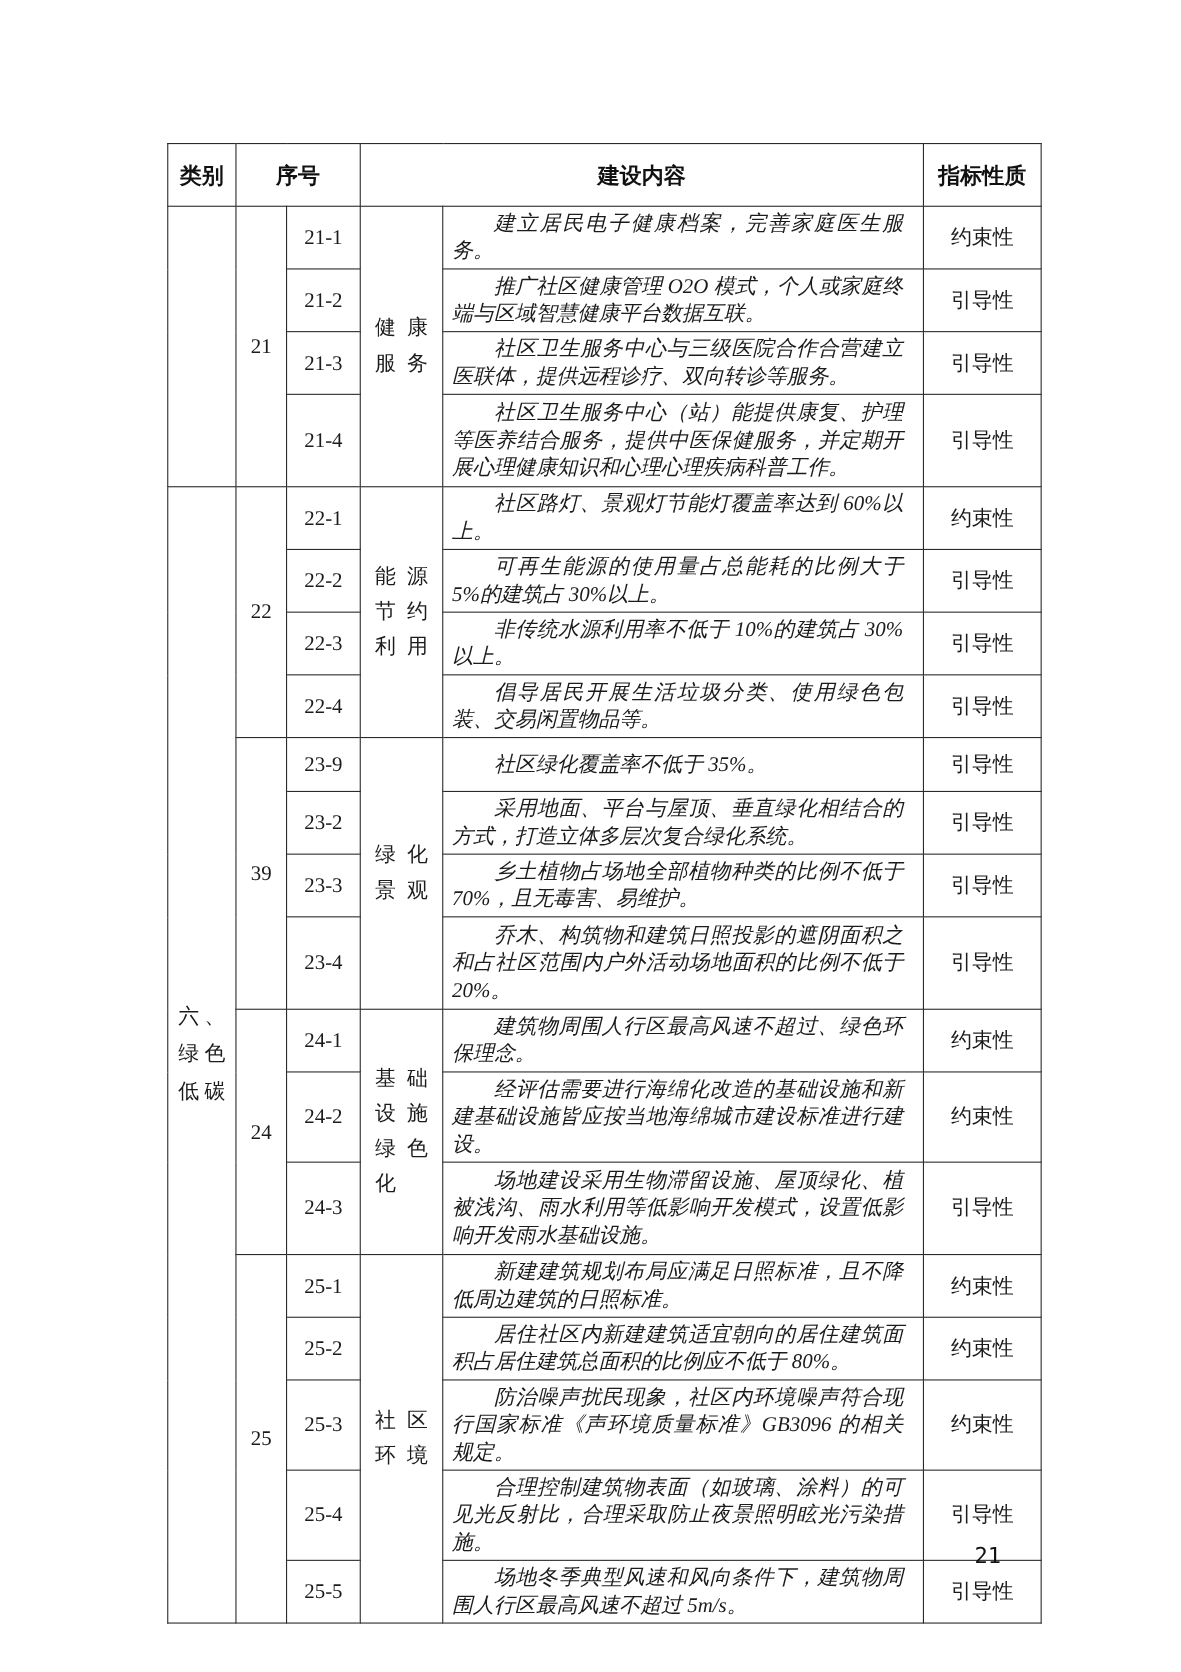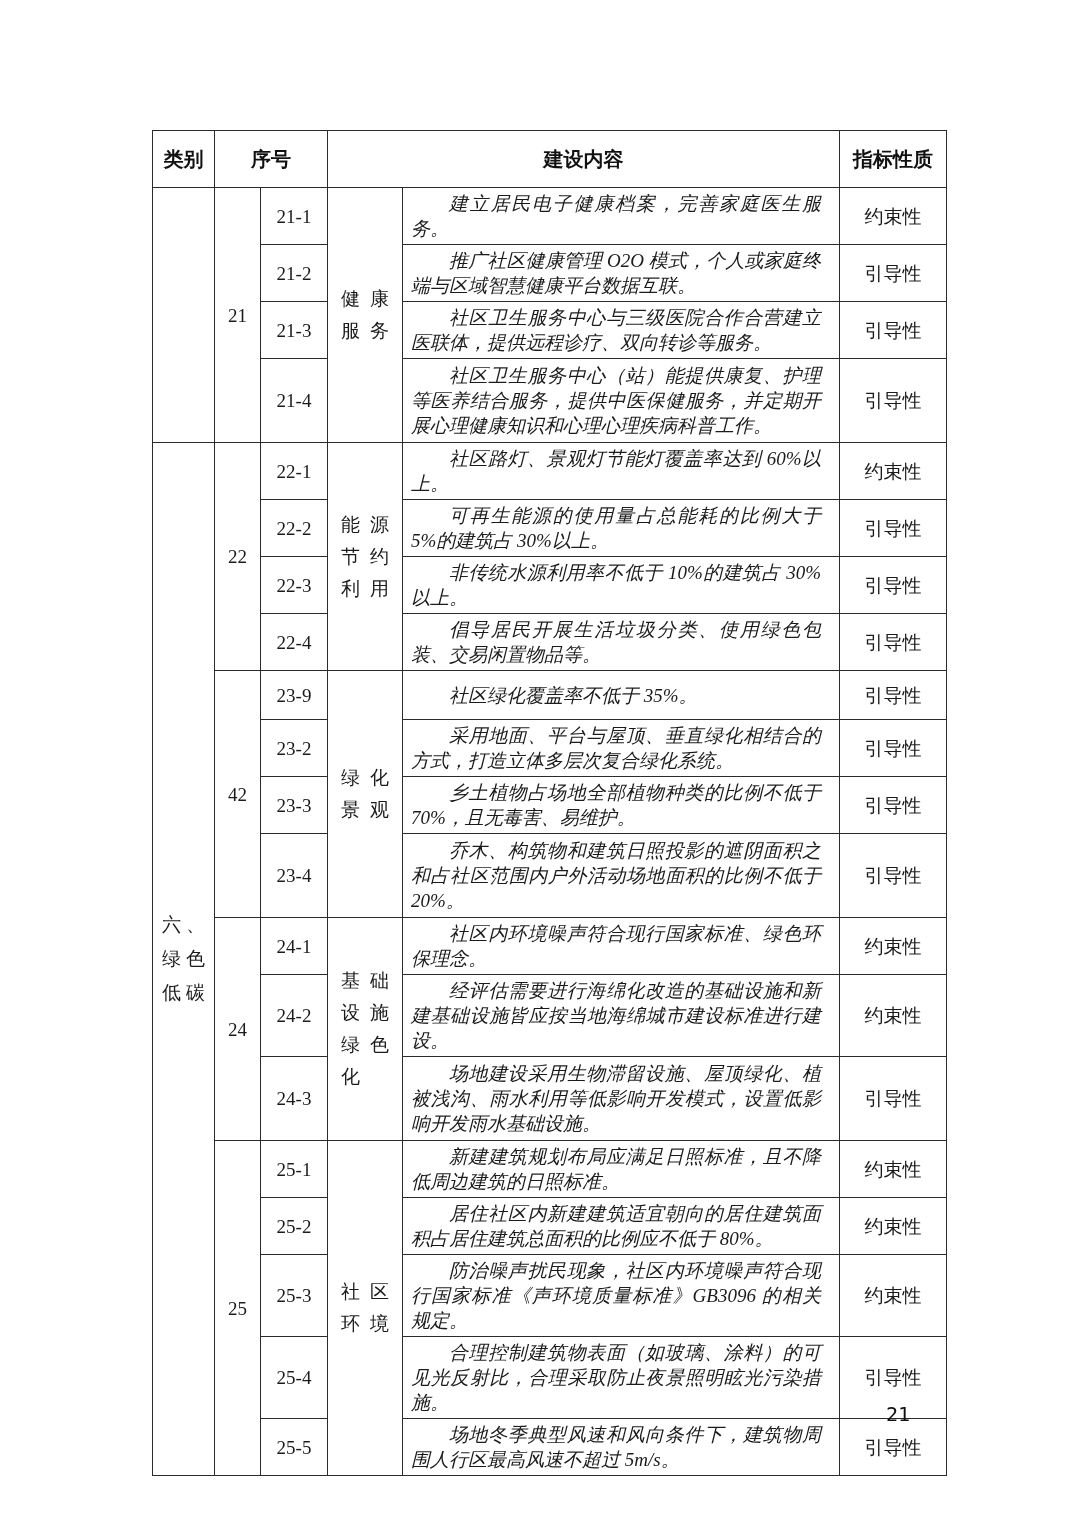--- a/index.html
+++ b/index.html
@@ -146,21 +146,21 @@
         <td class="content">非传统水源利用率不低于 10%的建筑占 30%以上。</td>
         <td class="nature">引导性</td>
       </tr>
       <tr class="h2">
         <td class="sno">22-4</td>
         <td class="content">倡导居民开展生活垃圾分类、使用绿色包装、交易闲置物品等。</td>
         <td class="nature">引导性</td>
       </tr>
 
       <tr class="h1">
-        <td class="gno" rowspan="4">42</td>
+        <td class="gno" rowspan="4">39</td>
         <td class="sno">23-9</td>
         <td class="subcat" rowspan="4">绿化
 景观</td>
         <td class="content">社区绿化覆盖率不低于 35%。</td>
         <td class="nature">引导性</td>
       </tr>
       <tr class="h2">
         <td class="sno">23-2</td>
         <td class="content">采用地面、平台与屋顶、垂直绿化相结合的方式，打造立体多层次复合绿化系统。</td>
         <td class="nature">引导性</td>
@@ -176,21 +176,21 @@
         <td class="nature">引导性</td>
       </tr>
 
       <tr class="h2">
         <td class="gno" rowspan="3">24</td>
         <td class="sno">24-1</td>
         <td class="subcat" rowspan="3">基础
 设施
 绿色
 化</td>
-        <td class="content">社区内环境噪声符合现行国家标准、绿色环保理念。</td>
+        <td class="content">建筑物周围人行区最高风速不超过、绿色环保理念。</td>
         <td class="nature">约束性</td>
       </tr>
       <tr class="h2">
         <td class="sno">24-2</td>
         <td class="content">经评估需要进行海绵化改造的基础设施和新建基础设施皆应按当地海绵城市建设标准进行建设。</td>
         <td class="nature">约束性</td>
       </tr>
       <tr class="h3">
         <td class="sno">24-3</td>
         <td class="content">场地建设采用生物滞留设施、屋顶绿化、植被浅沟、雨水利用等低影响开发模式，设置低影响开发雨水基础设施。</td>

